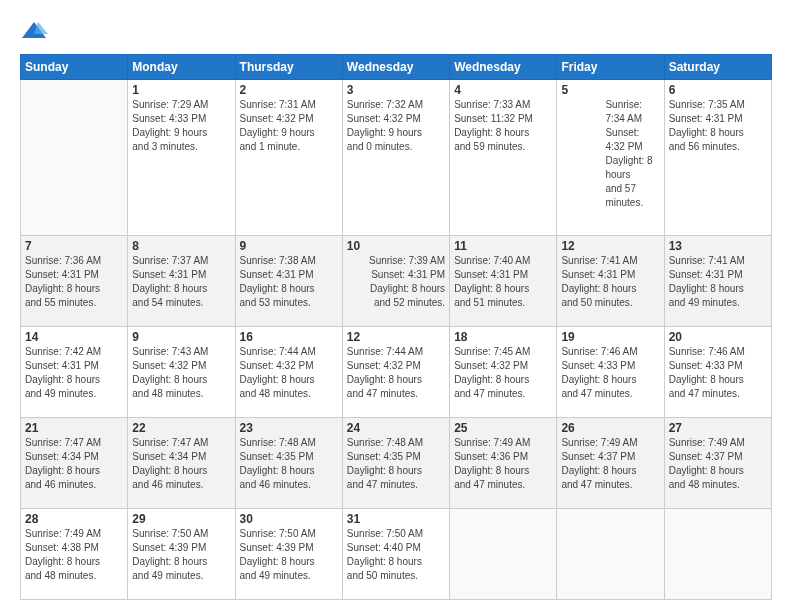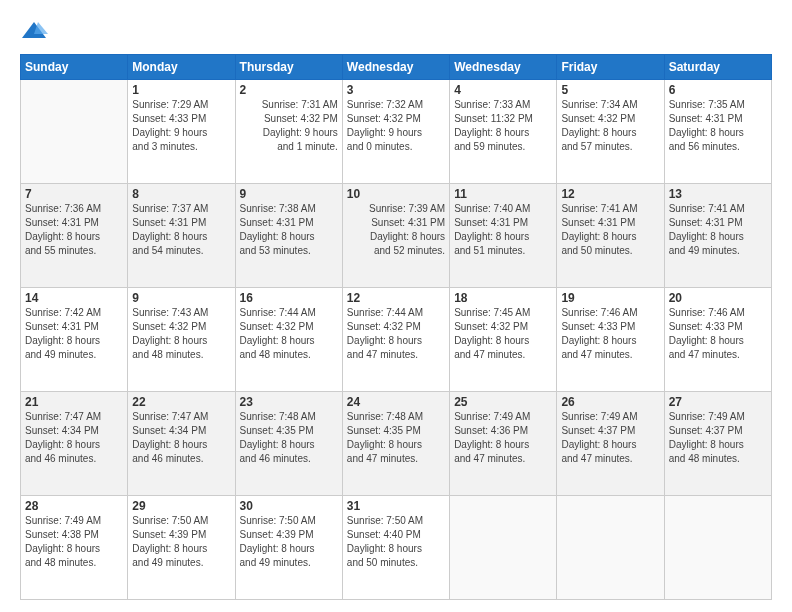--- a/index.html
+++ b/index.html
@@ -140,42 +140,42 @@
           <td class="empty-cell"></td>
           <td>
             <span class="day-num">1</span>
             <div class="day-info" style="white-space: pre-line;">Sunrise: 7:29 AM
 Sunset: 4:33 PM
 Daylight: 9 hours
 and 3 minutes.</div>
           </td>
           <td>
             <span class="day-num">2</span>
-            <div class="day-info" style="white-space: pre-line; text-align: right;">Sunrise: 7:31 AM
+            <div class="day-info" style="white-space: pre-line;">Sunrise: 7:31 AM
 Sunset: 4:32 PM
 Daylight: 9 hours
 and 1 minute.</div>
           </td>
           <td>
             <span class="day-num">3</span>
             <div class="day-info" style="white-space: pre-line;">Sunrise: 7:32 AM
 Sunset: 4:32 PM
 Daylight: 9 hours
 and 0 minutes.</div>
           </td>
           <td>
             <span class="day-num">4</span>
             <div class="day-info" style="white-space: pre-line;">Sunrise: 7:33 AM
 Sunset: 11:32 PM
 Daylight: 8 hours
 and 59 minutes.</div>
           </td>
           <td>
             <span class="day-num">5</span>
-            <div class="day-info" style="white-space: pre-line;">Sunrise: 7:34 AM
+            <div class="day-info" style="white-space: pre-line; margin-left: 44px;">Sunrise: 7:34 AM
 Sunset: 4:32 PM
 Daylight: 8 hours
 and 57 minutes.</div>
           </td>
           <td>
             <span class="day-num">6</span>
             <div class="day-info" style="white-space: pre-line;">Sunrise: 7:35 AM
 Sunset: 4:31 PM
 Daylight: 8 hours
 and 56 minutes.</div>

